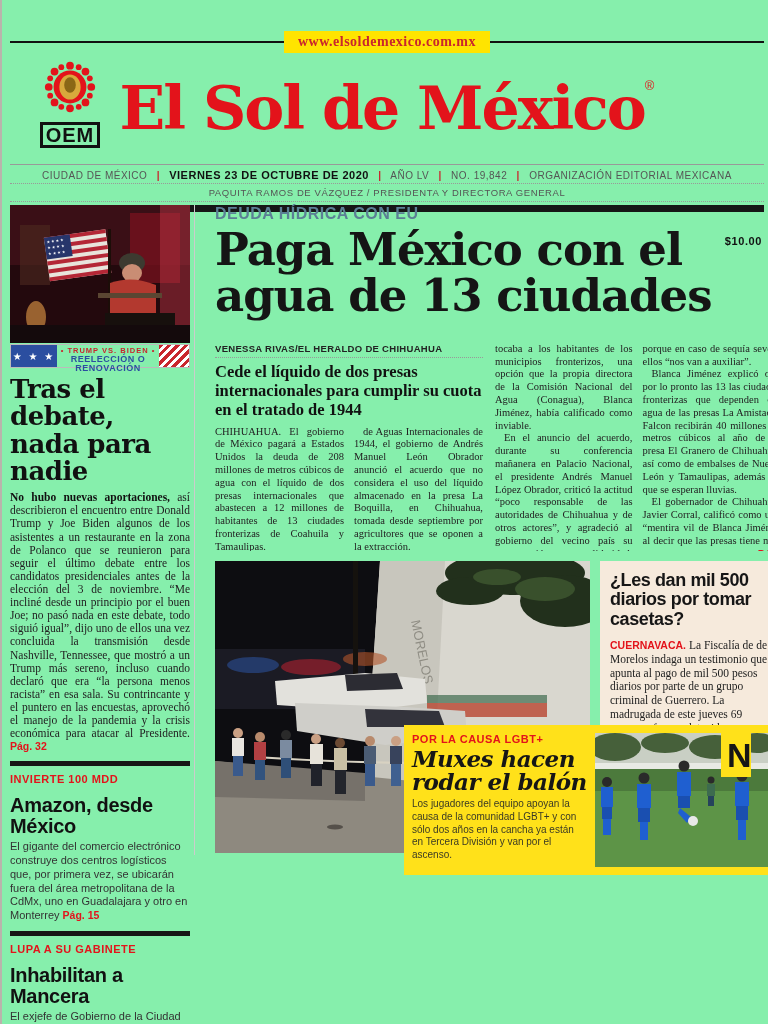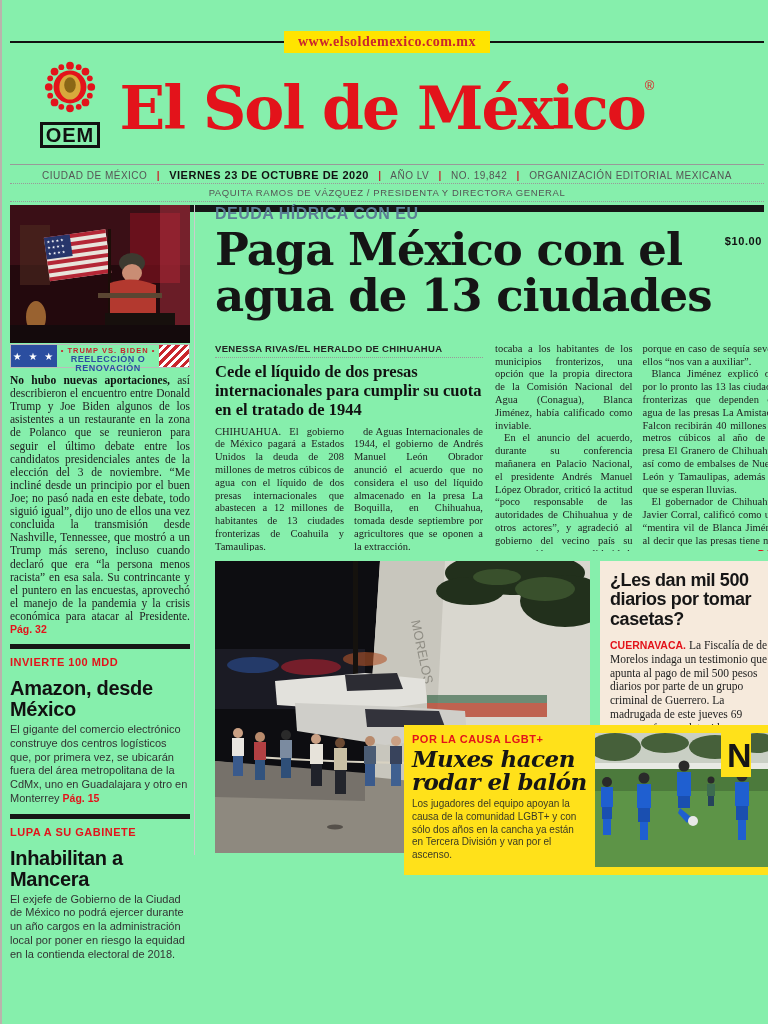--- a/index.html
+++ b/index.html
@@ -206,20 +206,21 @@
 
     <div class="tb-banner">
       <div class="tb-stars">★ ★ ★</div>
       <div class="tb-mid">
         <div class="tb-top">• TRUMP VS. BIDEN •</div>
         <div class="tb-bot">REELECCIÓN O RENOVACIÓN</div>
       </div>
       <div class="tb-stripes"></div>
     </div>
 
+    <div class="lc-head">Tras el debate, nada para nadie</div>
     <div class="lc-body"><span class="lead">No hubo nuevas aportaciones,</span><span> así describieron el encuentro entre Donald Trump y Joe Biden algunos de los asistentes a un restaurante en la zona de Polanco que se reunieron para seguir el último debate entre los candidatos presidenciales antes de la elección del 3 de noviembre. “Me incliné desde un principio por el buen Joe; no pasó nada en este debate, todo siguió igual”, dijo uno de ellos una vez concluida la transmisión desde Nashville, Tennessee, que mostró a un Trump más sereno, incluso cuando declaró que era “la persona menos racista” en esa sala. Su contrincante y el puntero en las encuestas, aprovechó el manejo de la pandemia y la crisis económica para atacar al Presidente. </span><span class="pref">Pág. 32</span></div>
 
     <div class="blackbar"></div>
 
     <div>
       <div class="kicker">INVIERTE 100 MDD</div>
       <div class="mini-head">Amazon, desde México</div>
       <div class="mini-body"><span>El gigante del comercio electrónico construye dos centros logísticos que, por primera vez, se ubicarán fuera del área metropolitana de la CdMx, uno en Guadalajara y otro en Monterrey </span><span class="pref">Pág. 15</span></div>
     </div>
 

